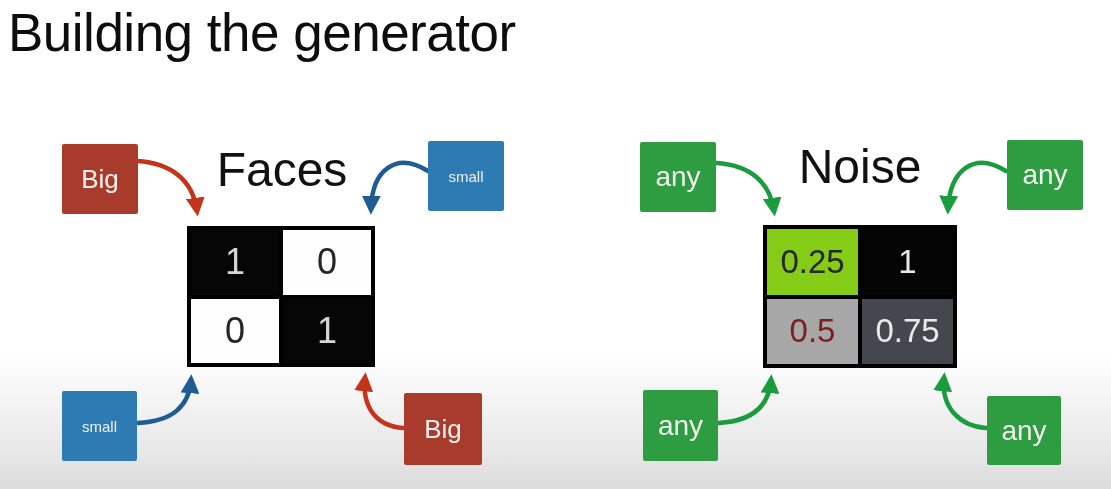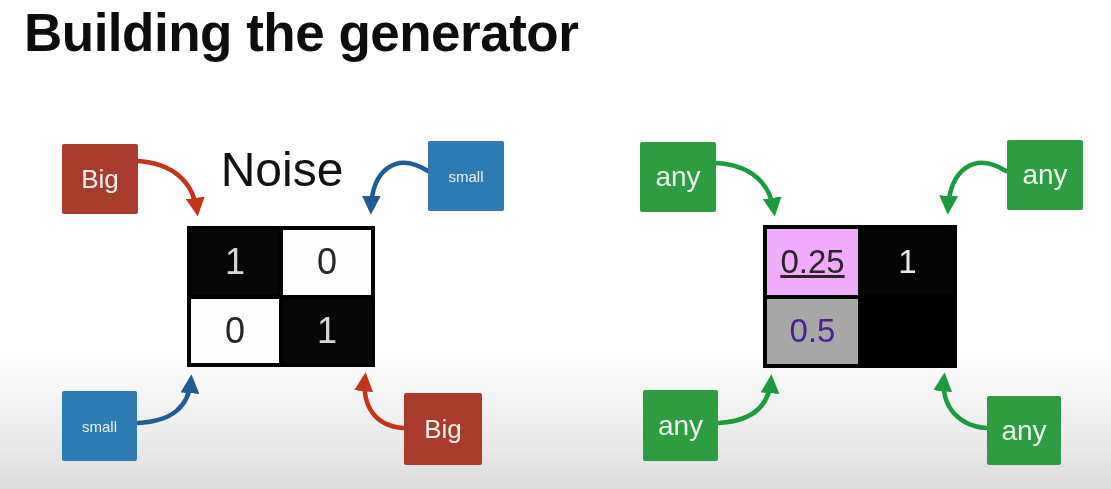--- a/index.html
+++ b/index.html
@@ -6,25 +6,25 @@
   .slide {
     position: relative;
     width: 1111px;
     height: 489px;
     overflow: hidden;
     background: linear-gradient(180deg, #ffffff 0%, #ffffff 72%, #e8e8e8 92%, #dcdcdc 100%);
     font-family: "Liberation Sans", sans-serif;
   }
   .slide-title {
     position: absolute;
-    left: 24px;
+    left: 8px;
     top: 2px;
     font-size: 53px;
     line-height: 62px;
-    font-weight: 700;
+    font-weight: 400;
     letter-spacing: -0.5px;
     color: #0d0d0d;
     white-space: nowrap;
   }
   .panel-title {
     position: absolute;
     font-size: 48px;
     line-height: 52px;
     font-weight: 400;
     color: #111;
@@ -93,45 +93,47 @@
     <path d="M 137 161 C 172 163 193 181 197 211" marker-end="url(#mk-red)" stroke="#c33419"></path>
     <path d="M 428 171 C 396 151 372 170 371 209" marker-end="url(#mk-blue)" stroke="#1f5c94"></path>
     <path d="M 138 423 C 172 421 189 407 191 380" marker-end="url(#mk-blue)" stroke="#1f5c94"></path>
     <path d="M 403 428 C 376 426 362 407 365 378" marker-end="url(#mk-red)" stroke="#c33419"></path>
     <path d="M 716 163 C 751 165 770 183 774 211" marker-end="url(#mk-green)" stroke="#1a9b3d"></path>
     <path d="M 1006 171 C 974 151 950 170 948 209" marker-end="url(#mk-green)" stroke="#1a9b3d"></path>
     <path d="M 719 423 C 752 421 769 407 771 380" marker-end="url(#mk-green)" stroke="#1a9b3d"></path>
     <path d="M 986 428 C 960 426 941 408 944 378" marker-end="url(#mk-green)" stroke="#1a9b3d"></path>
   </svg>
 
-  <div class="panel-title faces">Noise</div>
+  <div class="panel-title faces">Faces</div>
 
   <div class="label-box big-lbl" style="left: 62px; top: 144px; width: 76px; height: 70px; background: rgb(169, 59, 45); color: rgb(241, 242, 240);">Big</div>
 
   <div class="label-box small-lbl" style="left: 428px; top: 141px; width: 76px; height: 70px; background: rgb(45, 123, 178); color: rgb(241, 242, 240);">small</div>
 
   <div class="label-box small-lbl" style="left: 62px; top: 391px; width: 75px; height: 70px; background: rgb(45, 123, 178); color: rgb(241, 242, 240);">small</div>
 
   <div class="label-box big-lbl" style="left: 404px; top: 393px; width: 78px; height: 72px; background: rgb(169, 59, 45); color: rgb(241, 242, 240);">Big</div>
 
   <div class="matrix faces" style="background: rgb(0, 0, 0);">
     <div class="cell" style="background: rgb(6, 6, 6); color: rgb(214, 214, 214);">1</div>
     <div class="cell" style="background: rgb(254, 254, 254); color: rgb(38, 38, 38);">0</div>
     <div class="cell" style="background: rgb(254, 254, 254); color: rgb(38, 38, 38);">0</div>
     <div class="cell" style="background: rgb(6, 6, 6); color: rgb(214, 214, 214);">1</div>
   </div>
 
+  <div class="panel-title noise">Noise</div>
 
   <div class="label-box any-lbl" style="left: 640px; top: 142px; width: 76px; height: 70px; background: rgb(46, 156, 65); color: rgb(241, 242, 240);">any</div>
 
   <div class="label-box any-lbl" style="left: 1007px; top: 140px; width: 76px; height: 70px; background: rgb(46, 156, 65); color: rgb(241, 242, 240);">any</div>
 
   <div class="label-box any-lbl" style="left: 643px; top: 390px; width: 75px; height: 71px; background: rgb(46, 156, 65); color: rgb(241, 242, 240);">any</div>
 
   <div class="label-box any-lbl" style="left: 987px; top: 396px; width: 74px; height: 69px; background: rgb(46, 156, 65); color: rgb(241, 242, 240);">any</div>
 
   <div class="matrix noise" style="background: rgb(0, 0, 0);">
-    <div class="cell" style="background: #f0abfc; color: rgb(38, 38, 38); text-decoration: underline;">0.25</div>
+    <div class="cell" style="background: #84cc16; color: rgb(38, 38, 38);">0.25</div>
     <div class="cell" style="background: rgb(5, 5, 5); color: rgb(233, 233, 233);">1</div>
-    <div class="cell" style="background: rgb(167, 167, 167); color: #4c1d95;">0.5</div>
+    <div class="cell" style="background: rgb(167, 167, 167); color: #7f1d1d;">0.5</div>
+    <div class="cell" style="background: rgb(69, 71, 79); color: rgb(233, 233, 233);">0.75</div>
   </div>
 
 </div>
 
 </body></html>

